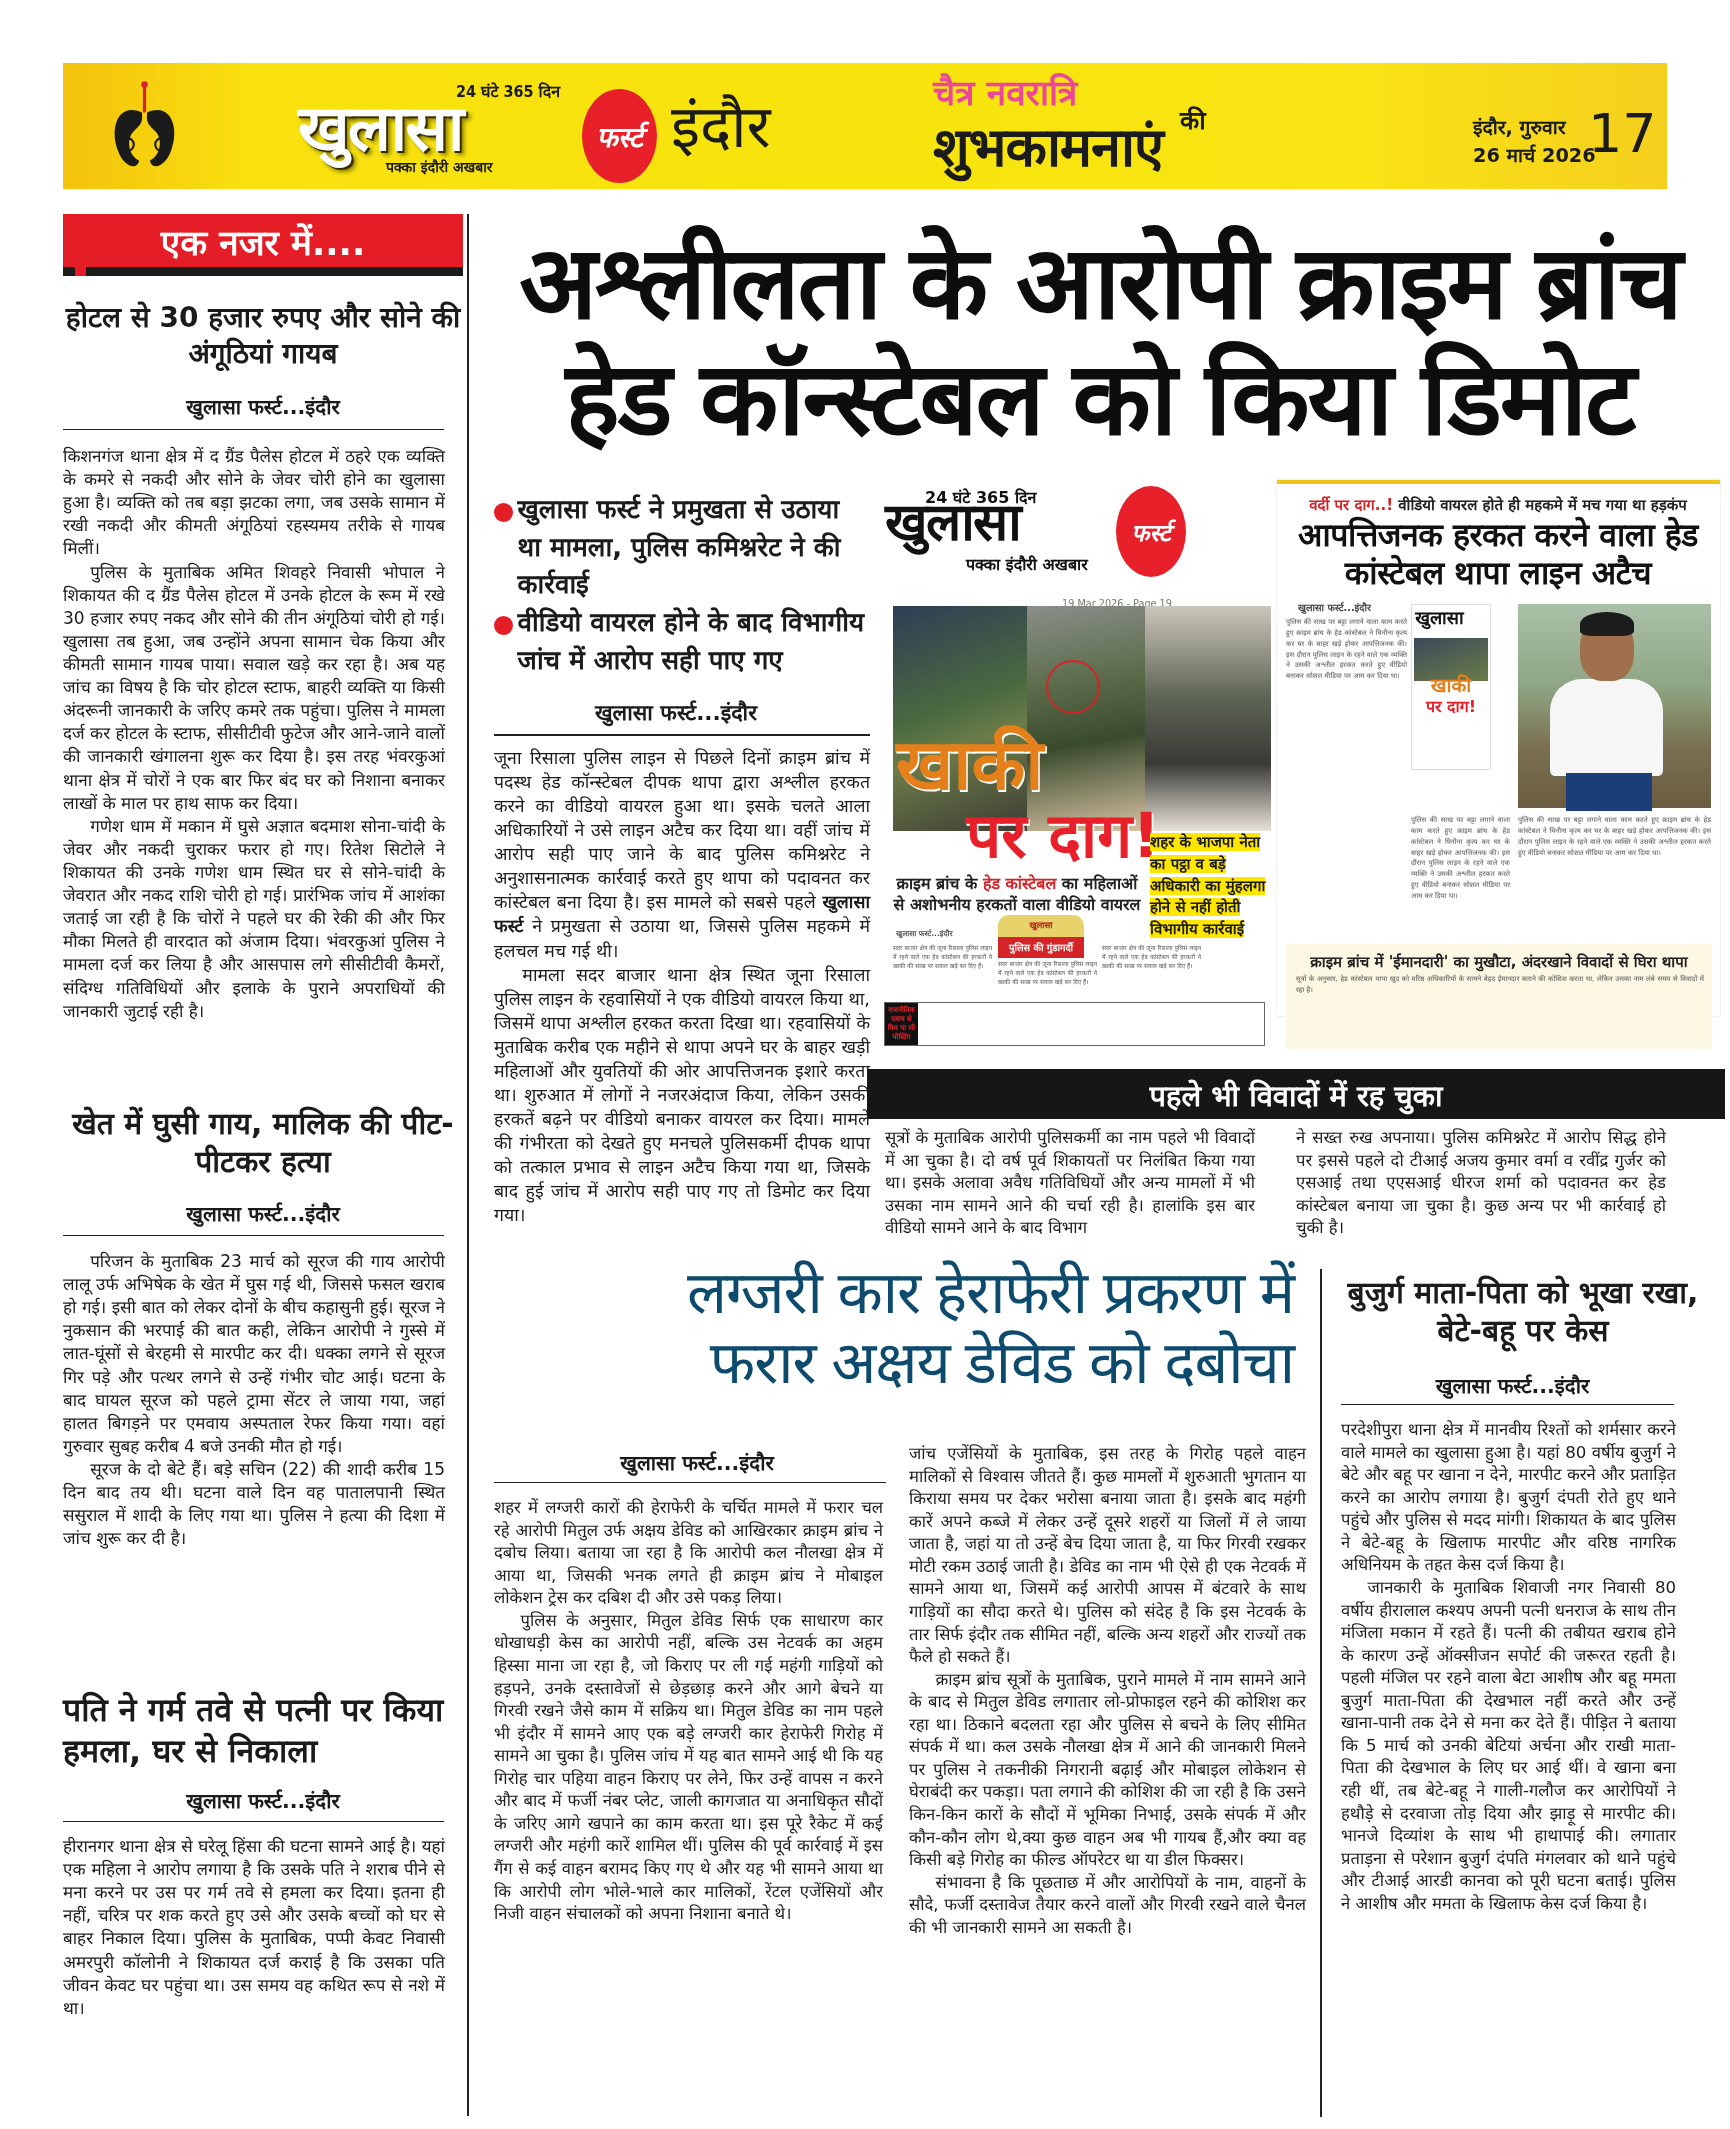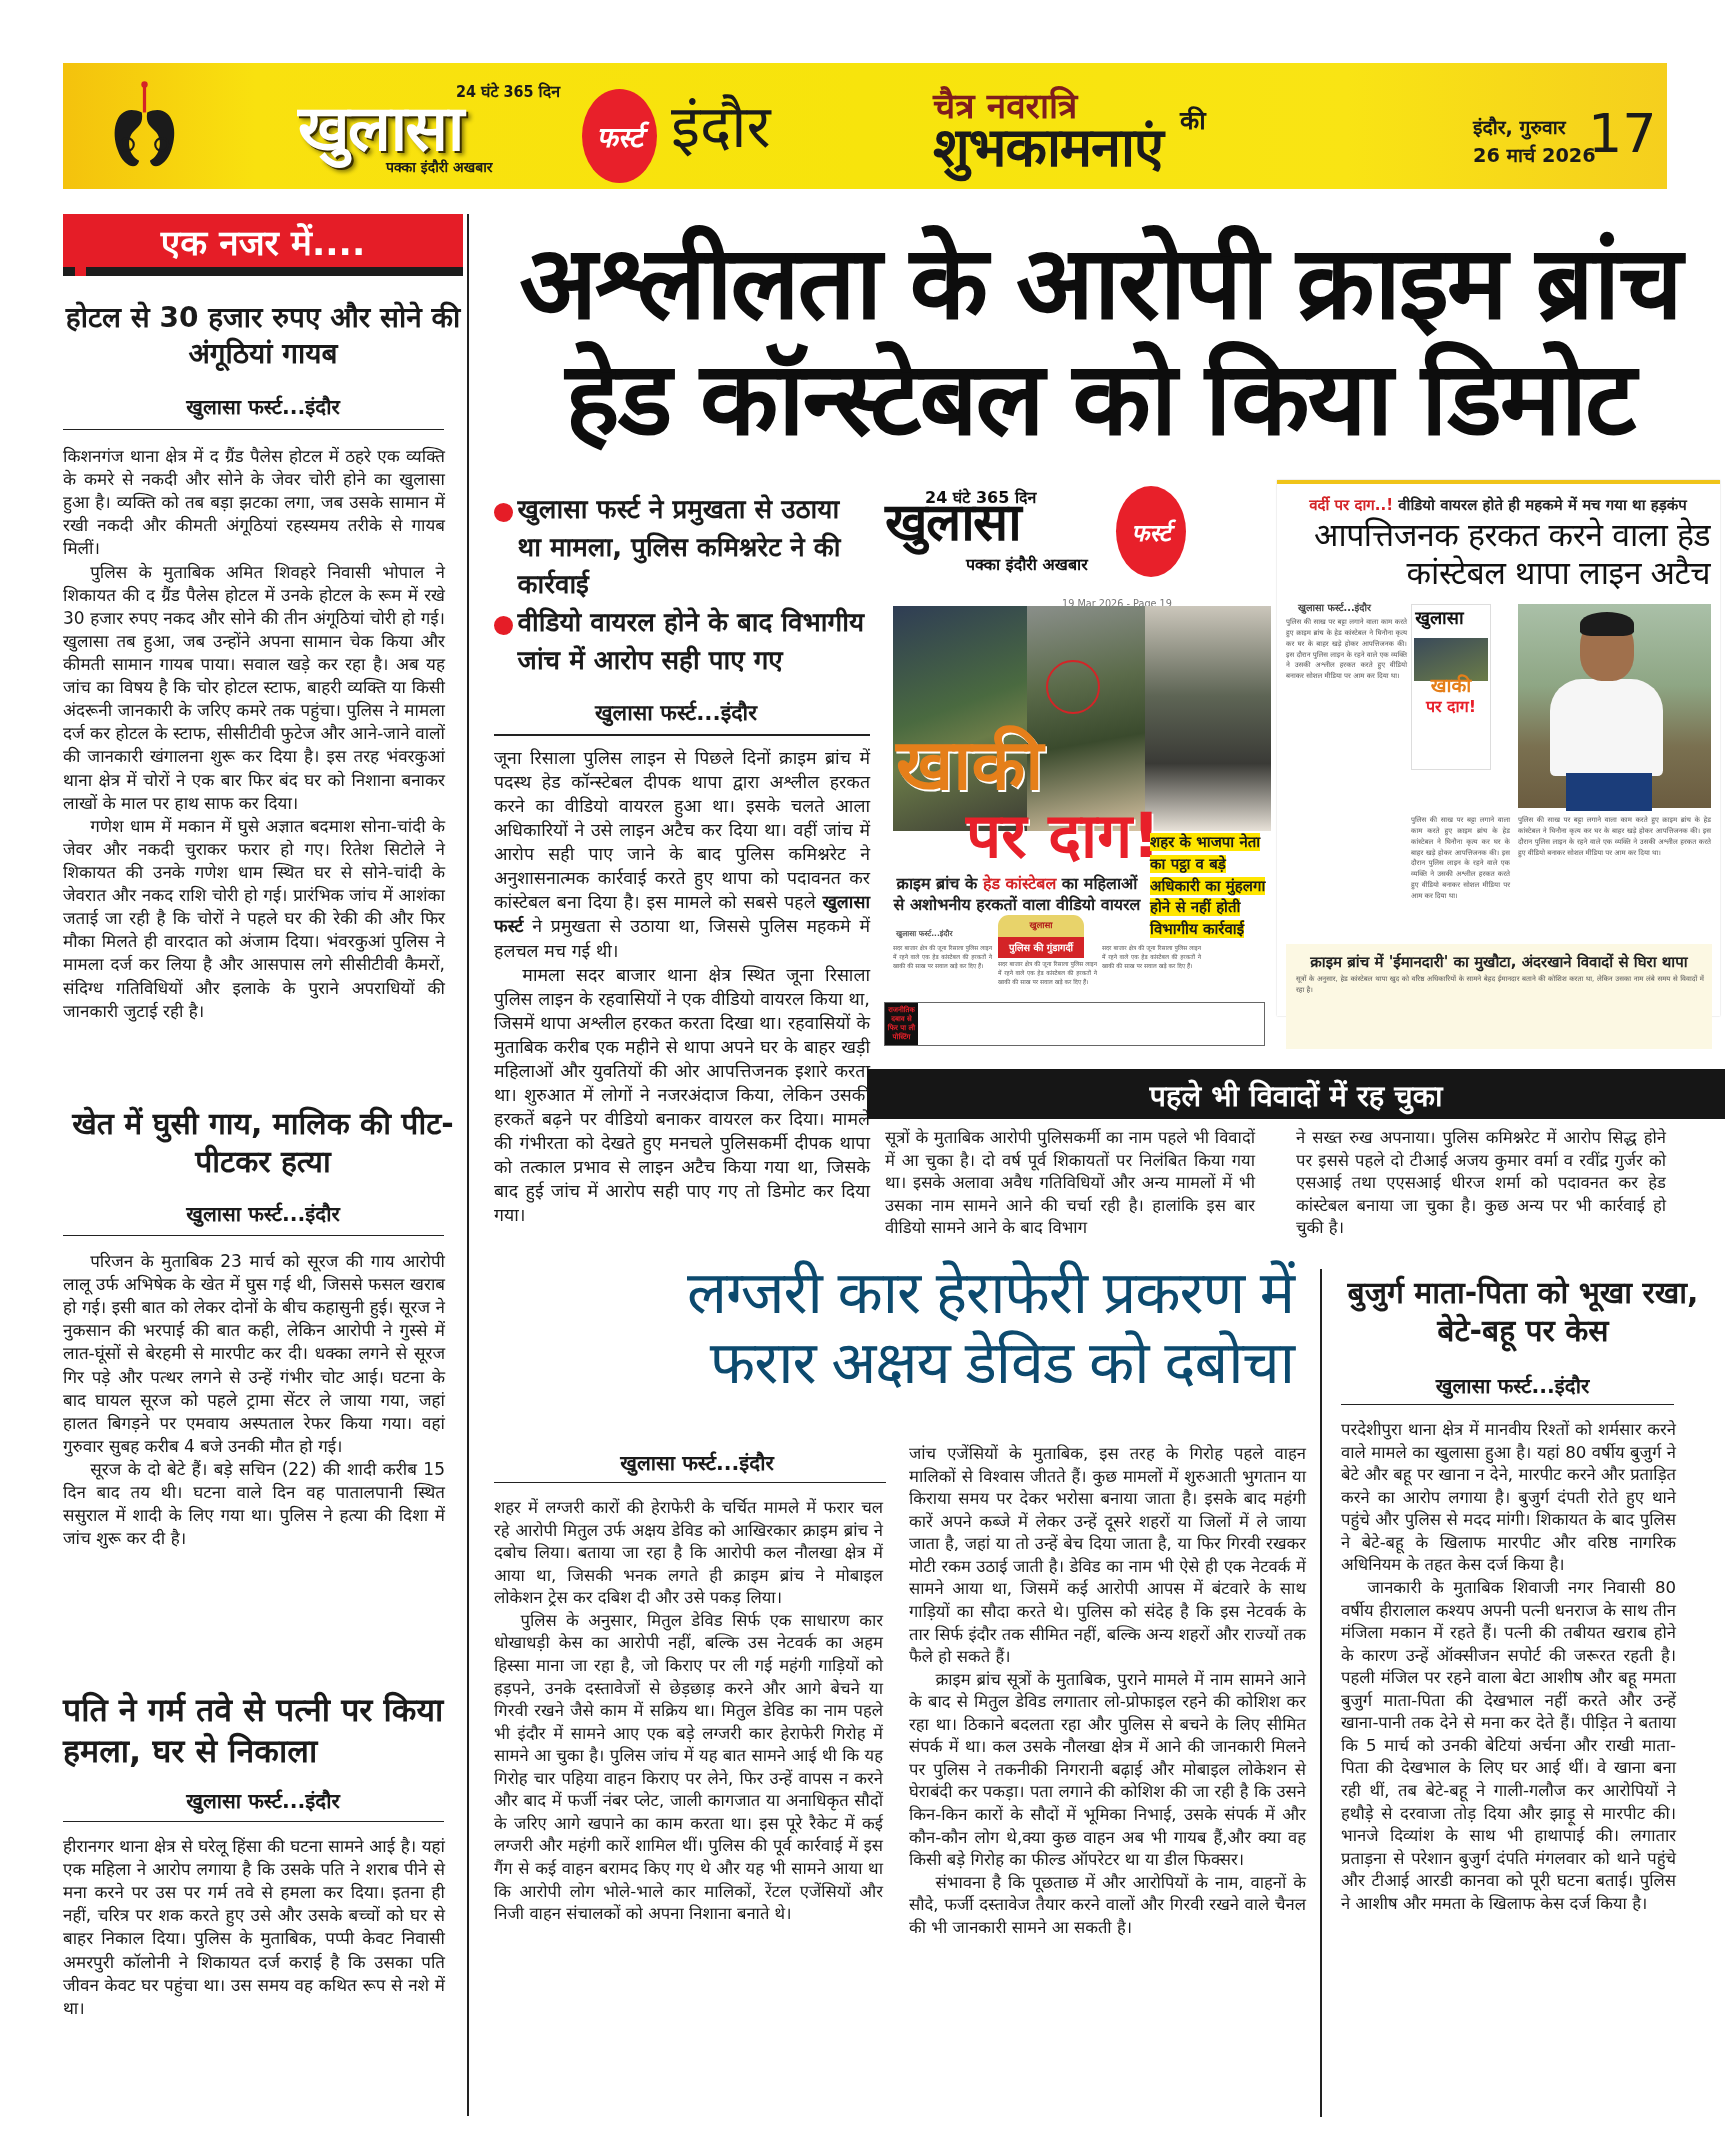--- a/index.html
+++ b/index.html
@@ -20,21 +20,21 @@
     text-shadow: 2.1px 2.1px 0 #3a2f00, 4.3px 4.3px 4.3px rgba(0,0,0,0.45);
     font-family: "DejaVu Sans", sans-serif; letter-spacing: -1.6px;
   }
   .mast-tagline-bottom { left: 386px; top: 157px; font-size: 14px; font-weight: bold; color: #1b1b1b; }
   .mast-first {
     left: 582px; top: 89px; width: 75px; height: 94px; border-radius: 50%;
     background: #e8202a; color: #ffffff; font-size: 28px; font-weight: bold;
     display: flex; align-items: center; justify-content: center; font-style: italic;
   }
   .mast-city { left: 671px; top: 97px; font-size: 59px; color: #1b1b1b; line-height: 1; font-family: "DejaVu Sans", sans-serif; }
-  .mast-greet-top { left: 933px; top: 89px; font-size: 35px; font-weight: bold; color: #7f1d1d; line-height: 1; }
+  .mast-greet-top { left: 933px; top: 76px; font-size: 35px; font-weight: bold; color: #ec4899; line-height: 1; }
   .mast-greet-ki { left: 1180px; top: 102px; font-size: 25px; font-weight: bold; color: #1b1b1b; }
   .mast-greet-main { left: 933px; top: 121px; font-size: 54px; font-weight: bold; color: #1b1b1b; line-height: 1; letter-spacing: -1.1px; }
   .mast-date1 { left: 1473px; top: 113px; font-size: 19.3px; font-weight: bold; color: #1b1b1b; }
   .mast-date2 { left: 1473px; top: 141px; font-size: 19.3px; font-weight: bold; color: #1b1b1b; }
   .mast-page { left: 1588px; top: 107px; font-size: 54px; color: #1b1b1b; line-height: 1; }
 
   
   .vrule { width: 1.6px; background: #222; }
 
   
@@ -89,21 +89,21 @@
   .clip-caption-box { left: 884px; top: 1002px; width: 381px; height: 44px; border: 1.1px solid #666; background: #fff; }
   .clip-caption-black { left: 885px; top: 1003px; width: 33px; height: 42px; background: #111; color: #e8202a; font-size: 7px; font-weight: bold; text-align: center; line-height: 1.3; padding-top: 3.2px; }
   .police-badge { left: 998px; top: 915px; width: 86px; height: 43px; }
   .police-badge .top { height: 21.5px; background: #e8d36a; border-radius: 10.7px 10.7px 0 0; font-size: 8.6px; font-weight: bold; text-align: center; line-height: 21.5px; color: #b01818; }
   .police-badge .bot { height: 21.5px; background: #d42427; color: #fff; font-size: 9.7px; font-weight: bold; text-align: center; line-height: 21.5px; }
 
   .clip-right { left: 1277px; top: 480px; width: 443px; height: 536px; background: #fff; box-shadow: 0 0 1.6px #ccc; }
   .clip-right-topbar { left: 1277px; top: 480px; width: 443px; height: 4.3px; background: #f0c419; }
   .clip-r-kicker { left: 1286px; top: 494px; width: 424px; font-size: 15px; font-weight: bold; text-align: center; color: #222; }
   .clip-r-kicker .red { color: #d42427; }
-  .clip-r-head { left: 1286px; top: 516px; width: 424px; font-size: 32px; font-weight: normal; line-height: 1.2; text-align: right; color: #111; letter-spacing: -0.5px; }
+  .clip-r-head { left: 1286px; top: 516px; width: 424px; font-size: 32px; font-weight: bold; line-height: 1.2; text-align: center; color: #111; letter-spacing: -0.5px; }
   .clip-r-byline { left: 1298px; top: 601px; font-size: 9.7px; font-weight: bold; color: #444; }
   .clip-r-mini { left: 1411px; top: 604px; width: 80px; height: 166px; background: #fff; border: 0.5px solid #ddd; }
   .clip-r-mini .logo { font-size: 18px; font-weight: bold; color: #111; padding: 4.3px 3.2px 0; line-height: 1; }
   .clip-r-mini .pic { margin: 10.7px 2.1px 0; height: 43px; background: linear-gradient(160deg, #3a4a5a, #6b7c48); }
   .clip-r-mini .kh { color: #e57f1a; font-weight: bold; font-size: 19.3px; text-align: center; line-height: 1; margin-top: -5.4px; }
   .clip-r-mini .pd { color: #e8202a; font-weight: bold; font-size: 16px; text-align: center; }
   .person-photo { left: 1518px; top: 604px; width: 193px; height: 204px; background: linear-gradient(180deg, #aac0a8 0%, #8ea684 40%, #7a7050 70%, #6b5c40 100%); }
   .person-head { left: 1580px; top: 617px; width: 54px; height: 64px; border-radius: 45% 45% 40% 40%; background: #a0704c; }
   .person-hair { left: 1580px; top: 612px; width: 54px; height: 24px; border-radius: 50% 50% 20% 20%; background: #1c1c1c; }
   .person-shirt { left: 1550px; top: 679px; width: 113px; height: 97px; border-radius: 32px 32px 5.4px 5.4px; background: #f6f6f6; }

